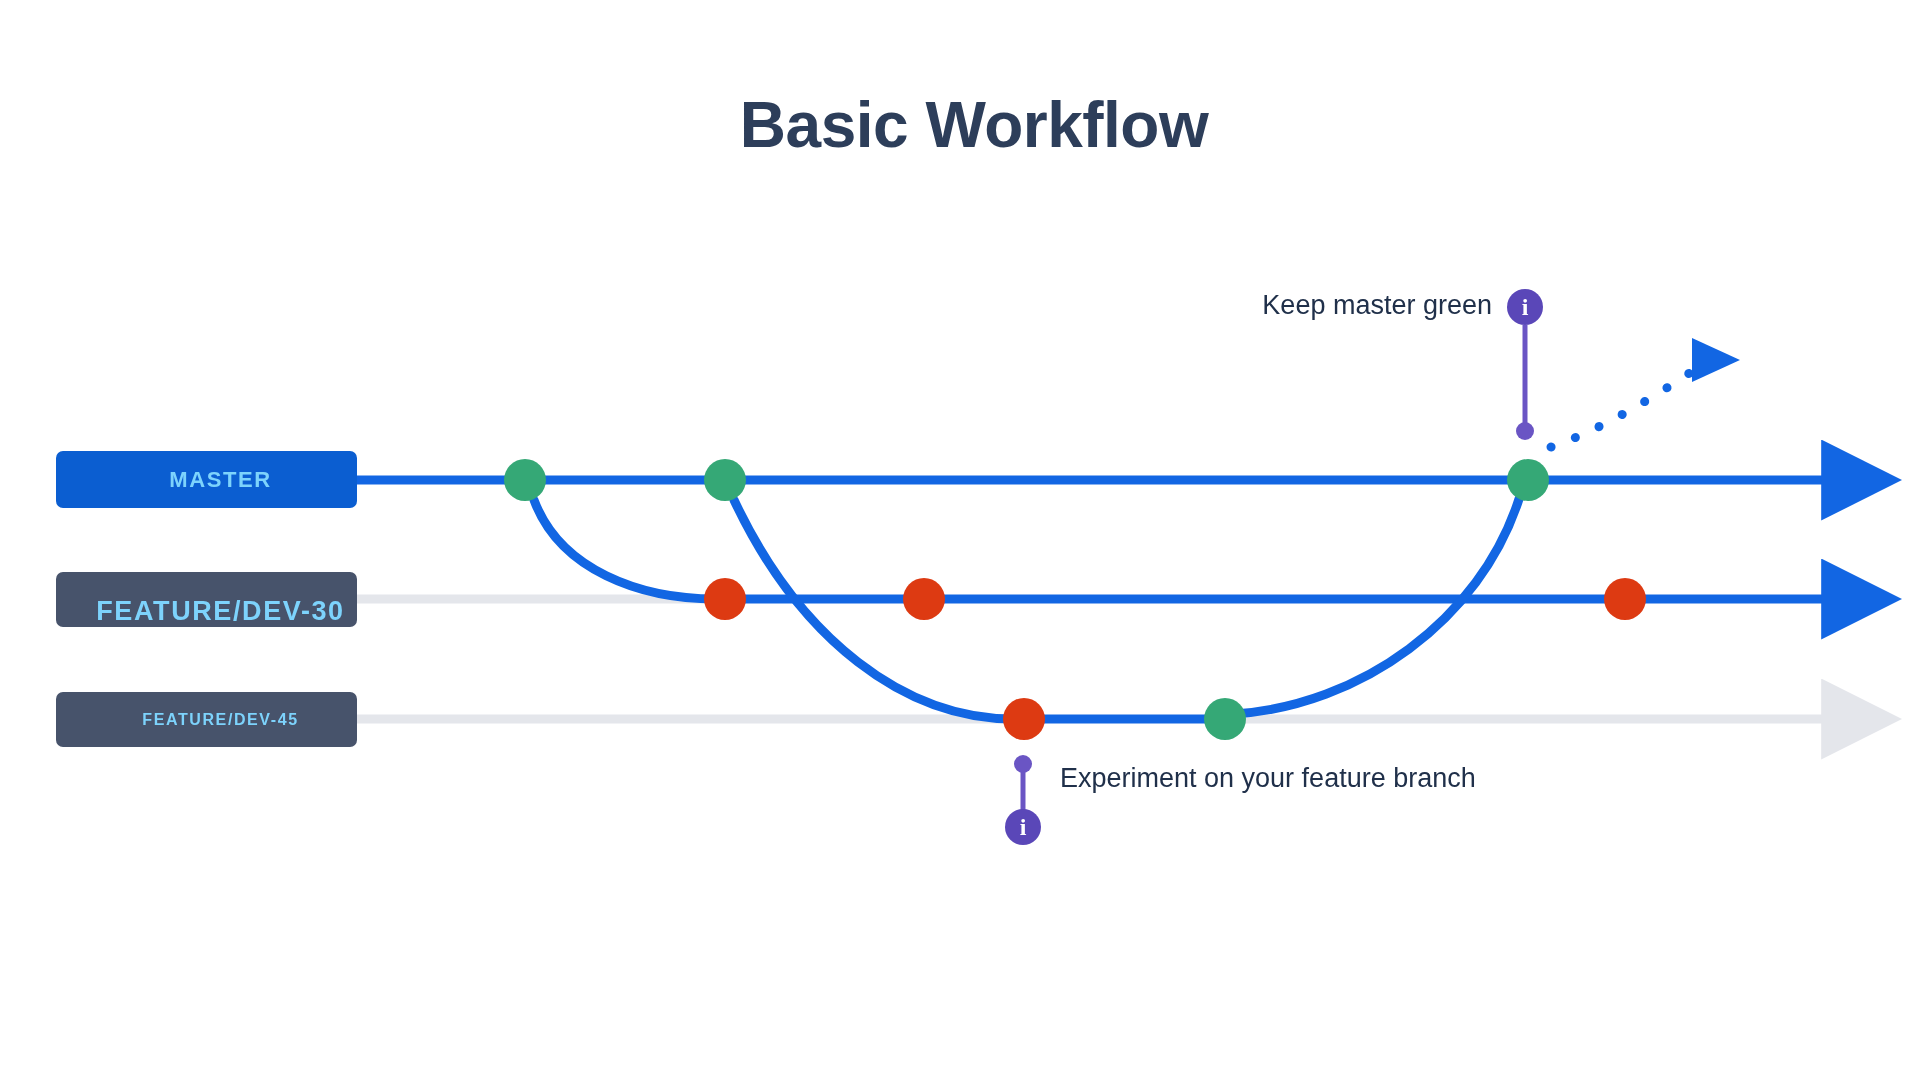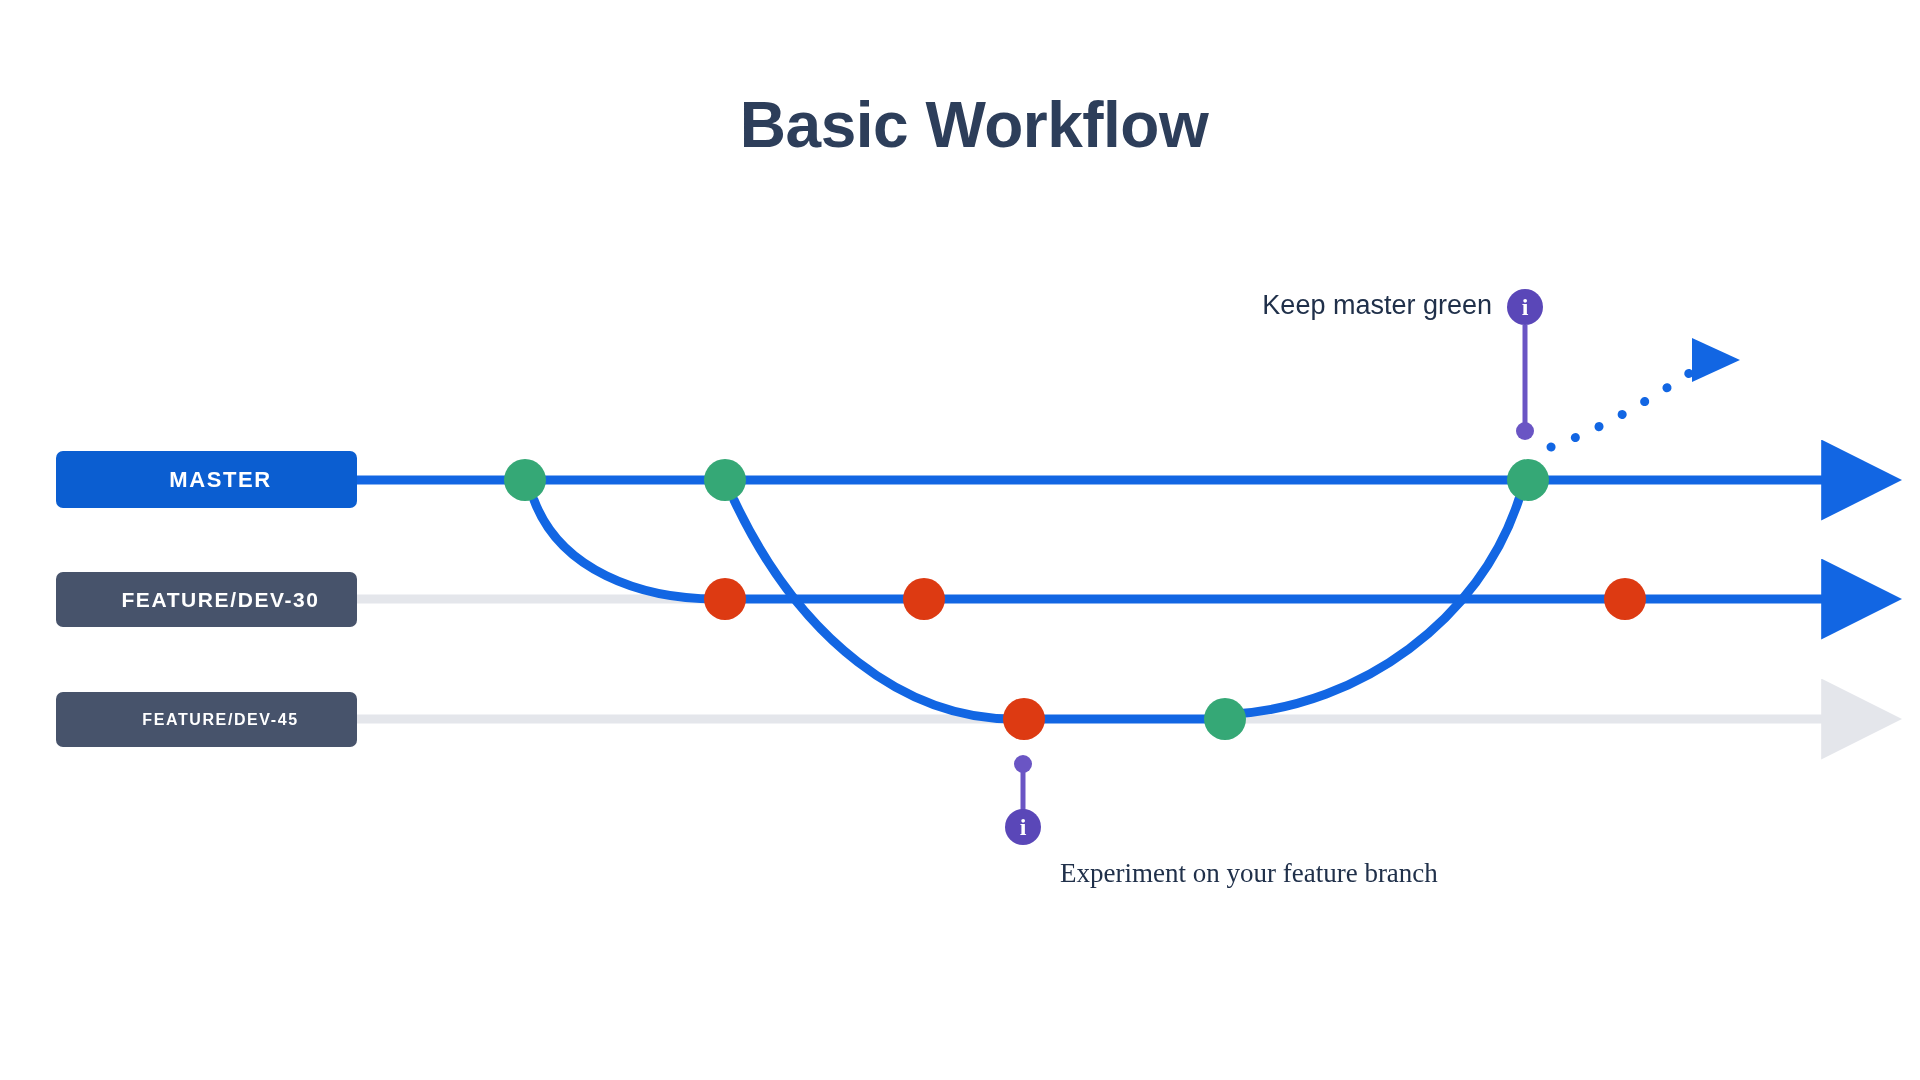--- a/index.html
+++ b/index.html
@@ -41,21 +41,21 @@
     width: 1920px;
     height: 1080px;
     display: block;
   }
   .lane-chip {
     position: absolute;
     display: flex;
     align-items: center;
     justify-content: center;
     border-radius: 7px;
-    color: #ffffff;
+    color: #7dd3fc;
     font-weight: bold;
     font-family: "Liberation Sans", sans-serif;
     letter-spacing: 1.6px;
     white-space: nowrap;
     box-sizing: border-box;
     padding-left: 28px;
   }
   .chip-master {
     left: 56px;
     top: 451px;
@@ -63,21 +63,22 @@
     height: 57px;
     background: #0b5ed1;
     font-size: 22px;
   }
   .chip-dev30 {
     left: 56px;
     top: 572px;
     width: 301px;
     height: 55px;
     background: #47536b;
-    font-size: 21px;
+    font-size: 27px;
+    align-items: flex-end;
   }
   .chip-dev45 {
     left: 56px;
     top: 692px;
     width: 301px;
     height: 55px;
     background: #47536b;
     font-size: 16px;
   }
   .annotation-text {
@@ -86,22 +87,21 @@
     font-family: "Liberation Sans", sans-serif;
     font-size: 27px;
     white-space: nowrap;
   }
   .ann-top-text {
     left: 1262px;
     top: 290px;
   }
   .ann-bottom-text {
     left: 1060px;
-    top: 858px;
-    font-family: Liberation Serif, serif;
+    top: 763px;
   }
   .info-badge {
     position: absolute;
     width: 36px;
     height: 36px;
     border-radius: 50%;
     background: #5a47b8;
     color: #ffffff;
     display: flex;
     align-items: center;

